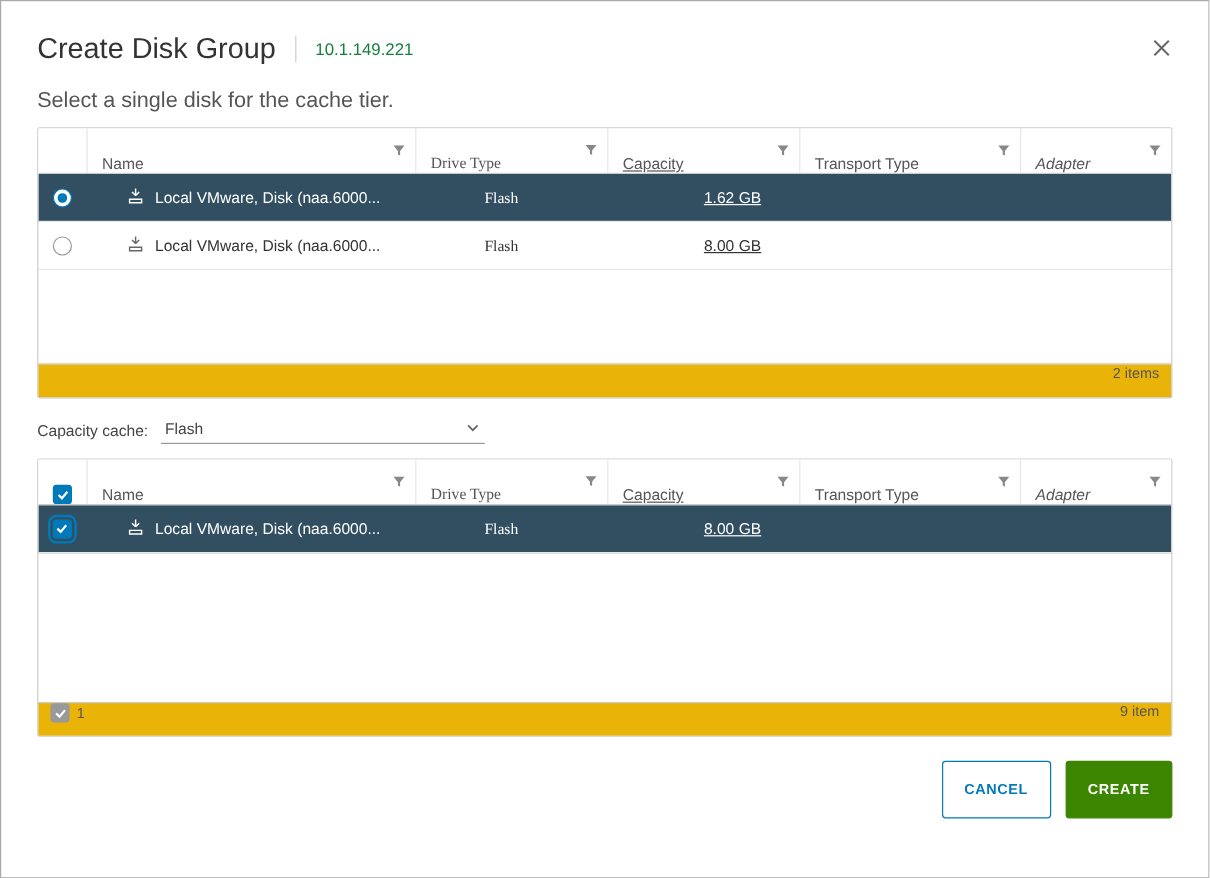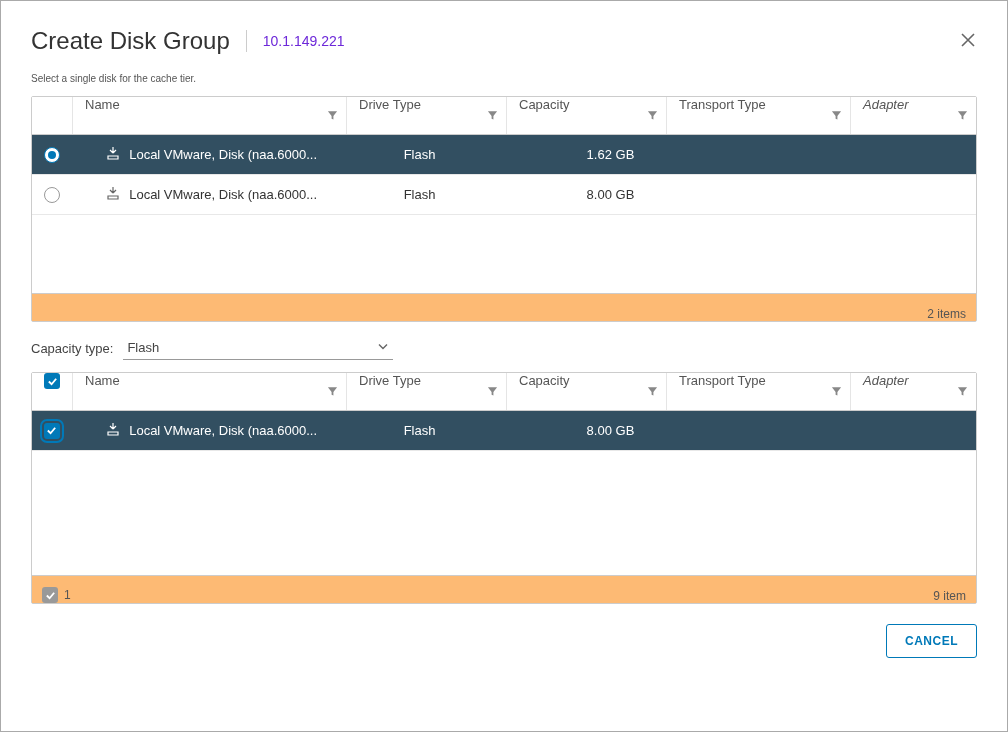--- a/index.html
+++ b/index.html
@@ -7,39 +7,39 @@
   .dialog {
     width:1008px; height:732px; border:1px solid #aaa; padding:26px 30px 22px 30px;
     display:flex; flex-direction:column;
   }
   .header {
     display:flex; align-items:center; justify-content:space-between;
   }
   .header-left { display:flex; align-items:center; gap:16px; }
   .title { font-size:24px; font-weight:400; color:#333;}
   .divider { width:1px; height:22px; background:#ccc; }
-  .host { font-size:14px; color:#6d28d9; }
+  .host { font-size:14px; color:#15803d; }
   .close { cursor:pointer; }
-  .instruction { font-size:10px; color:#555; margin-top:18px; margin-bottom:12px; }
+  .instruction { font-size:18px; color:#555; margin-top:18px; margin-bottom:12px; }
   .grid {
     border:1px solid #ccc; border-radius:2px; display:flex; flex-direction:column;
   }
   .grid-body { flex:1; overflow:hidden; }
   .gh {
     display:flex; align-items:stretch; background:#fff;
     border-bottom:1px solid #ccc; height:38px;
   }
   .gh .cell, .row .cell {
-    display:flex; align-items:flex-start;
+    display:flex; align-items:flex-end;
   }
   .gh .cell { color:#555; font-weight:400; position:relative; }
   .col-sel { width:40px; justify-content:center; }
   .col-name { width:274px; padding-left:8px; }
-  .col-drive { width:160px; }
-  .col-cap { width:160px; }
+  .col-drive { width:160px;font-family:Liberation Serif, serif; }
+  .col-cap { width:160px;text-decoration:underline; }
   .col-trans { width:184px; }
   .col-adapter { flex:1; min-width:0;font-style:italic; }
   .gh .col-name, .gh .col-drive, .gh .col-cap, .gh .col-trans, .gh .col-adapter {
     border-left:1px solid #e5e5e5; padding-left:12px; padding-right:26px; position:relative;
   }
   .filter-icon {
     position:absolute; right:8px; top:50%; transform:translateY(-50%);
     cursor:pointer;
   }
   .row {
@@ -57,37 +57,37 @@
   }
   .radio.checked { border-color:#0079b8; }
   .radio.checked::after { content:""; width:8px; height:8px; border-radius:50%; background:#0079b8; }
   .check {
     width:16px; height:16px; border-radius:3px; display:flex; align-items:center; justify-content:center;
   }
   .check.blue { background:#0079b8; }
   .check.outlined { outline:2px solid #0079b8; outline-offset:2px; }
   .check.grey { background:#999; }
   .grid-footer {
-    height:28px; display:flex; align-items:flex-end; justify-content:space-between;
-    padding:0 10px; background:#fdba74; border-top:1px solid #ccc; color:#555; font-size:12px;
+    height:28px; display:flex; align-items:flex-start; justify-content:space-between;
+    padding:0 10px; background:#eab308; border-top:1px solid #ccc; color:#555; font-size:12px;
   }
   .grid1 { height:226px; }
   .grid1 .grid-body { min-height:150px; }
   .grid2 { height:232px; display:flex; flex-direction:column; }
   .grid2 .grid-body { flex:1; }
   .cap-row { display:flex; align-items:center; gap:10px; margin:14px 0 12px; font-size:13px; color:#444; }
   .select {
     width:270px; border:0; border-bottom:1px solid #999; padding:4px 20px 4px 4px;
     background:transparent; position:relative; cursor:pointer;
   }
   .select-wrap { position:relative; width:270px; }
   .select-wrap .chev { position:absolute; right:4px; top:50%; transform:translateY(-50%); pointer-events:none; }
   .buttons { display:flex; justify-content:flex-end; gap:12px; margin-top:20px; }
   .btn {
-    height:34px; padding:0 18px; border-radius:3px; font-size:12px; letter-spacing:0.5px;
+    height:48px; padding:0 18px; border-radius:3px; font-size:12px; letter-spacing:0.5px;
     font-weight:600; cursor:pointer; display:inline-flex; align-items:center;
   }
   .btn-cancel { background:#fff; border:1px solid #0079b8; color:#0079b8; }
   .btn-create { background:#3c8500; border:1px solid #3c8500; color:#fff; }
   .foot-left { display:flex; align-items:center; gap:6px; }
 </style>
 </head>
 <body>
 
 <div class="dialog">
@@ -190,21 +190,21 @@
     </div>
 
     <div class="grid-footer">
       <span></span>
       <span>2 items</span>
     </div>
   </div>
 
 
   <div class="cap-row">
-    <span>Capacity type:</span>
+    <span>Capacity cache:</span>
     <div class="select-wrap">
       <div class="select">Flash</div>
       <span class="chev">
         <svg width="12" height="12" viewBox="0 0 12 12">
             <path d="M2 4l4 4 4-4" stroke="#666" stroke-width="1.4" fill="none"></path>
           </svg>
       </span>
     </div>
   </div>
 
@@ -291,15 +291,16 @@
             </svg>
         </span>
         <span>1</span>
       </span>
       <span>9 item</span>
     </div>
   </div>
 
   <div class="buttons">
     <button class="btn btn-cancel">CANCEL</button>
+    <button class="btn btn-create">CREATE</button>
   </div>
 
 </div>
 
 </body></html>

